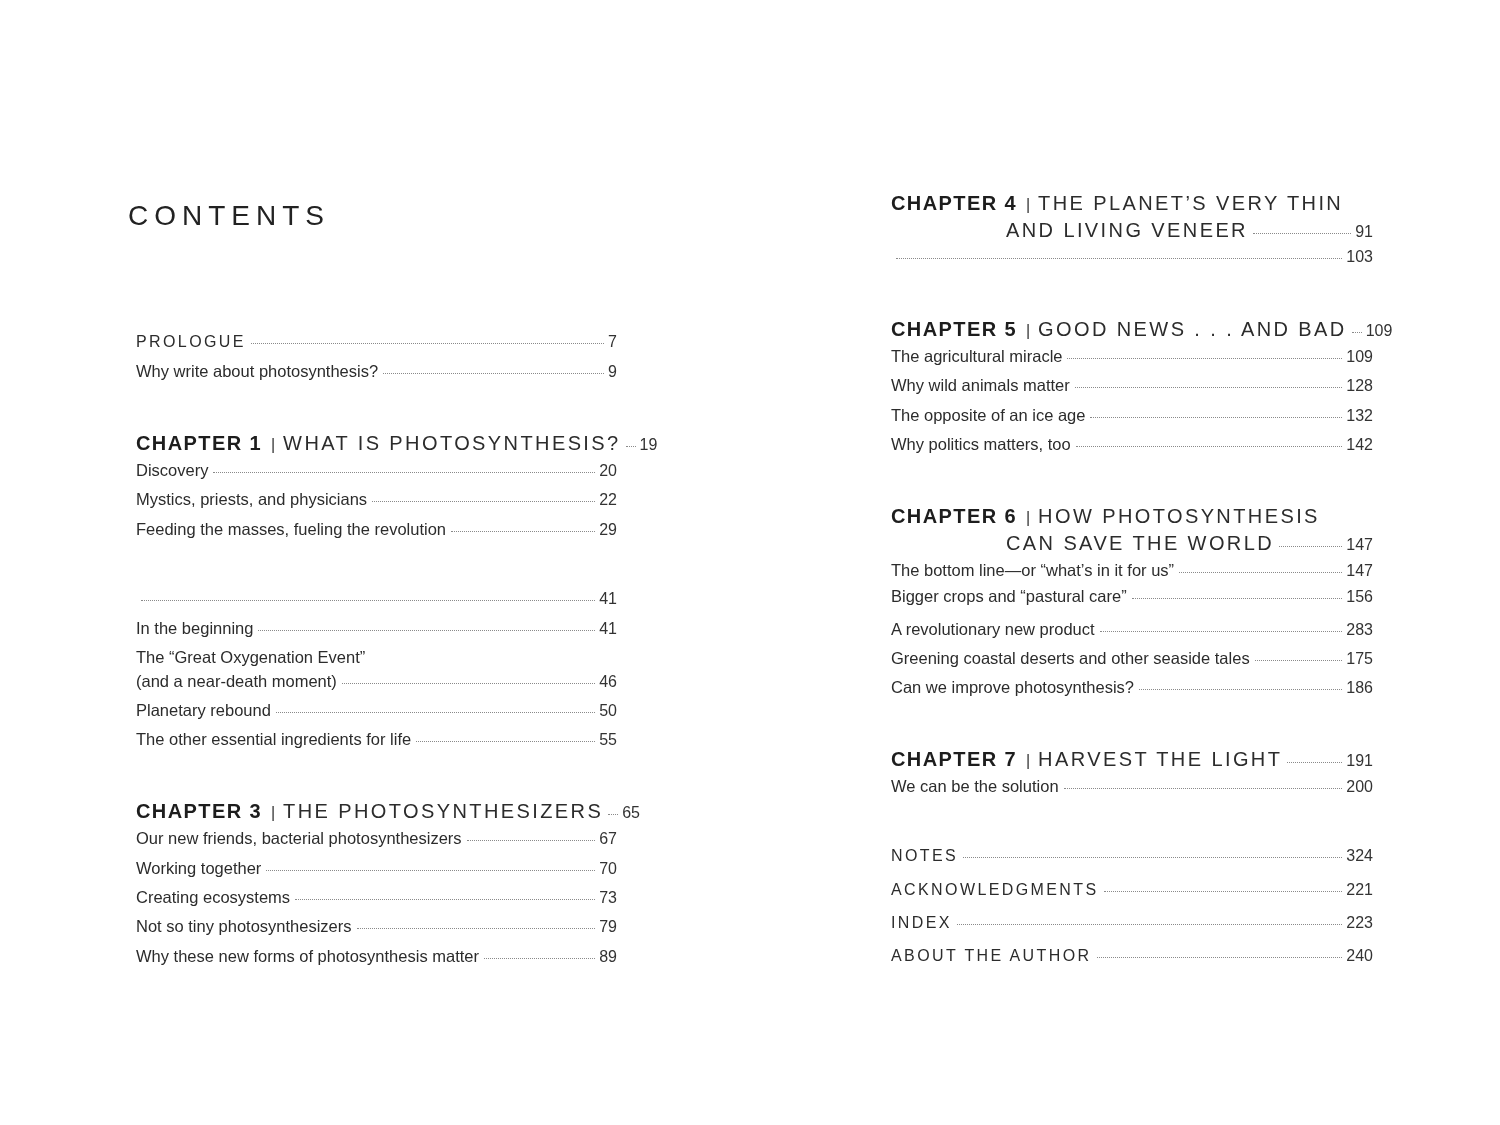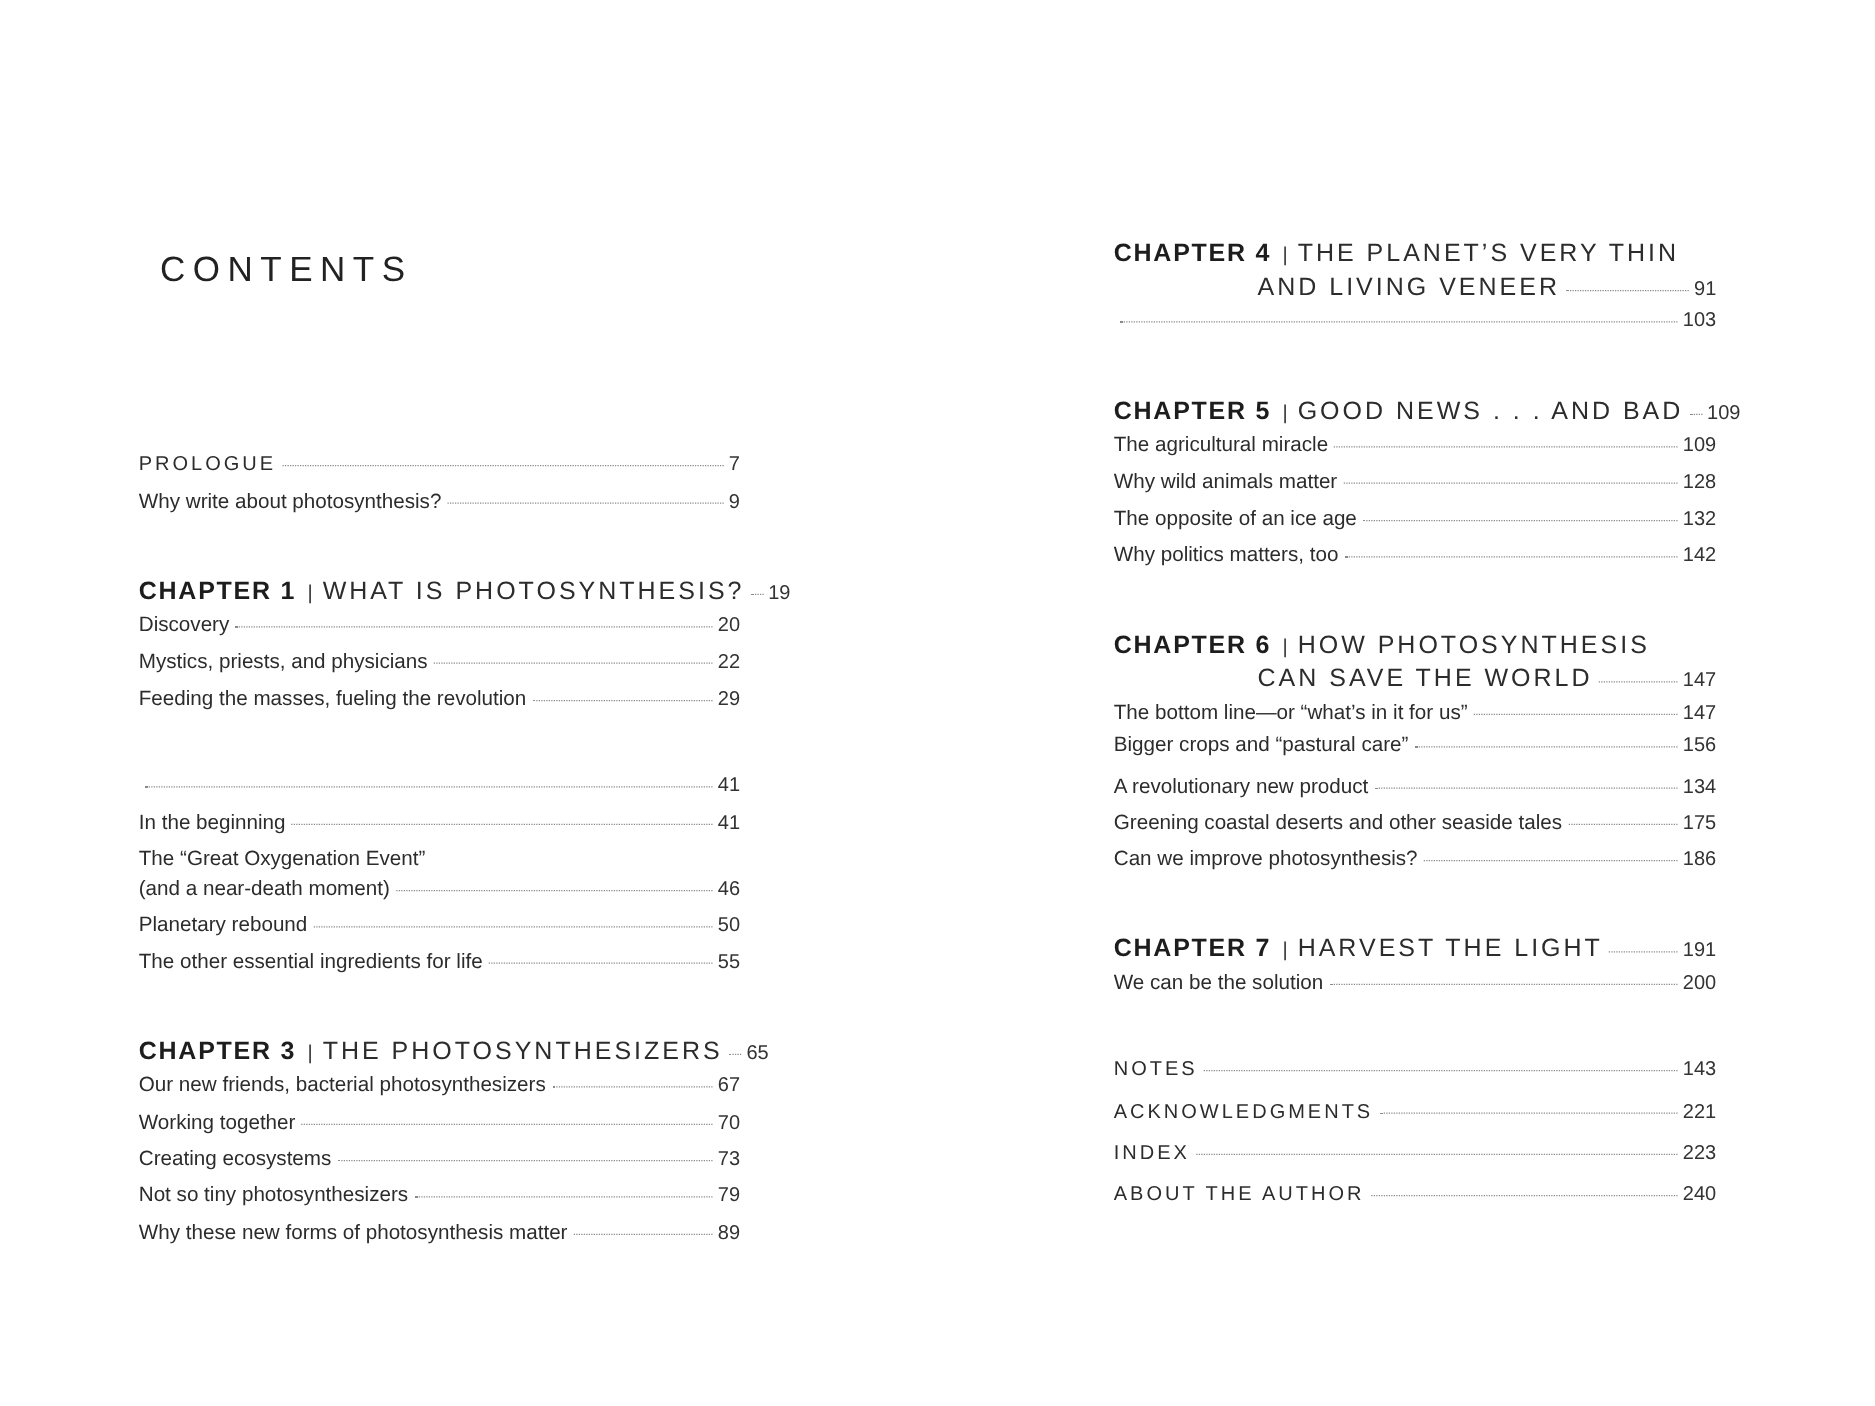--- a/index.html
+++ b/index.html
@@ -4,21 +4,21 @@
 <style>
   html, body { margin: 0; padding: 0; background: #ffffff; }
   body { width: 1500px; height: 1125px; position: relative; overflow: hidden;
          font-family: "Liberation Sans", "DejaVu Sans", sans-serif; color: #2a2a2a; }
   .page { position: absolute; top: 0; height: 1125px; }
   .page-left { left: 0; width: 750px; }
   .page-right { left: 750px; width: 750px; }
   .title { position: absolute; left: 128px; width: 482px; top: 200px; text-align: left;
            font-size: 28px; letter-spacing: 6px; font-weight: 300; color: #222; }
   .row { position: absolute; display: flex; align-items: baseline; height: 24px; }
-  .left-col .row { left: 111px; width: 481px; margin-top: 30px; }
+  .left-col .row { left: 136px; width: 481px; }
   .right-col .row { left: 141px; width: 482px; }
   .label { white-space: nowrap; font-size: 16.5px; color: #2c2c2c; }
   .label.caps { letter-spacing: 2.4px; font-size: 16px; }
   .chap { font-weight: bold; letter-spacing: 1.4px; font-size: 20px; color: #1d1d1d; }
   .sep { margin: 0 8px 0 9px; font-size: 16px; color: #333; }
   .ctitle { letter-spacing: 2.4px; font-size: 20px; color: #2c2c2c; }
   .leader { flex: 1; border-bottom: 1px dotted #8a8a8a; margin: 0 4px 0 5px; transform: translateY(-3px); min-width: 10px; }
   .num { font-size: 16px; color: #333; white-space: nowrap; }
 </style>
 </head>
@@ -174,21 +174,21 @@
     <span class="num">147</span>
   </div>
   <div class="row" style="top:587px">
     <span class="label">Bigger crops and “pastural care”</span>
     <span class="leader"></span>
     <span class="num">156</span>
   </div>
   <div class="row" style="top:620px">
     <span class="label">A revolutionary new product</span>
     <span class="leader"></span>
-    <span class="num">134</span>
+    <span class="num">283</span>
   </div>
   <div class="row" style="top:649px">
     <span class="label">Greening coastal deserts and other seaside tales</span>
     <span class="leader"></span>
     <span class="num">175</span>
   </div>
   <div class="row" style="top:678px">
     <span class="label">Can we improve photosynthesis?</span>
     <span class="leader"></span>
     <span class="num">186</span>
@@ -201,21 +201,21 @@
   </div>
   <div class="row" style="top:777px">
     <span class="label">We can be the solution</span>
     <span class="leader"></span>
     <span class="num">200</span>
   </div>
 
   <div class="row" style="top:847px">
     <span class="label caps">NOTES</span>
     <span class="leader"></span>
-    <span class="num">143</span>
+    <span class="num">324</span>
   </div>
   <div class="row" style="top:881px">
     <span class="label caps">ACKNOWLEDGMENTS</span>
     <span class="leader"></span>
     <span class="num">221</span>
   </div>
   <div class="row" style="top:914px">
     <span class="label caps">INDEX</span>
     <span class="leader"></span>
     <span class="num">223</span>

